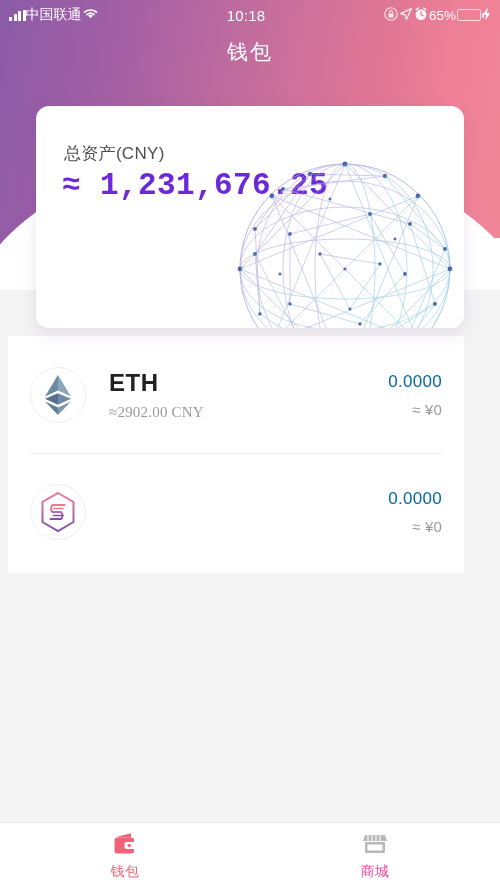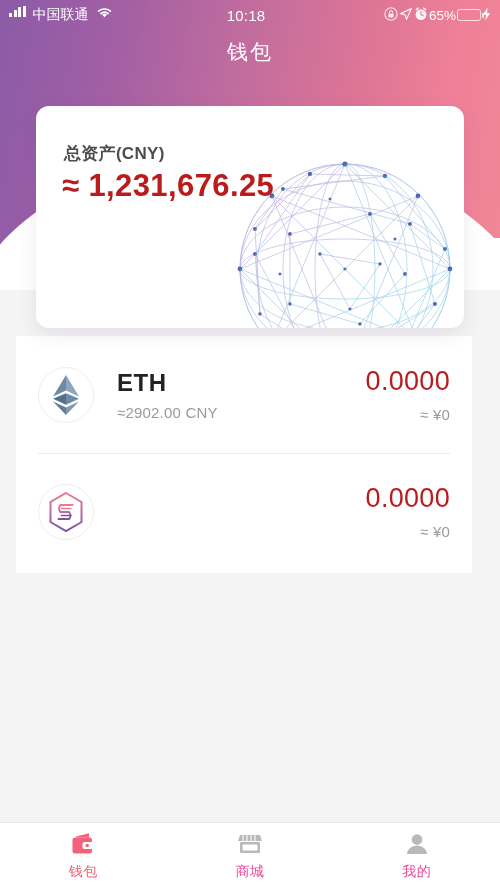--- a/index.html
+++ b/index.html
@@ -25,21 +25,21 @@
     position:absolute; right:-120px; top:238px; width:300px; height:200px;
     background:#ffffff; border-radius:60% 0 0 0;
   }
 
   
   .statusbar {
     position:absolute; left:0; top:0; width:500px; height:30px;
     display:flex; align-items:center; color:#ffffff;
     font-size:14.5px; z-index:20; padding:0 9px;
   }
-  .sb-left { display:flex; gap:7px; }
+  .sb-left { display:flex; align-items:center; }
   .sb-center { position:absolute; left:0; right:8px; text-align:center;
                font-size:15px; letter-spacing:.2px; }
   .sb-right { margin-left:auto; display:flex; align-items:center; gap:1px; z-index:2; }
   .signal { display:flex; align-items:flex-end; gap:1.5px; height:11px; }
   .signal i { display:block; width:3px; background:#fff; border-radius:.5px; }
   .signal i:nth-child(1){height:4px;} .signal i:nth-child(2){height:7px;}
   .signal i:nth-child(3){height:10px;} .signal i:nth-child(4){height:11px;}
   .carrier { font-size:14px; }
   .battery-shell {
     width:24px; height:11.5px; border:1px solid rgba(255,255,255,.75);
@@ -57,44 +57,44 @@
     position:absolute; left:0; top:38px; width:500px; text-align:center;
     color:#ffffff; font-size:21px; letter-spacing:2px; z-index:20;
   }
 
   
   .balance-card {
     position:absolute; left:36px; top:106px; width:428px; height:222px;
     background:#ffffff; border-radius:13px; z-index:15; overflow:hidden;
     box-shadow:0 6px 18px rgba(120,80,150,.13);
   }
-  .bal-label { position:absolute; left:28px; top:36px; font-size:17px; color:#4d4d4d; letter-spacing:.3px;font-weight:bold; }
-  .bal-value { position:absolute; left:26px; top:62px; font-size:31px; color:#b91c1c; font-weight:bold; letter-spacing:.4px; }
+  .bal-label { position:absolute; left:28px; top:36px; font-size:17px; color:#4d4d4d; letter-spacing:.3px; }
+  .bal-value { position:absolute; left:26px; top:62px; font-size:31px; color:#6d28d9; font-weight:bold; letter-spacing:.4px;font-family:Liberation Mono, monospace; }
   .globe { position:absolute; right:-6px; bottom:-46px; width:250px; height:230px; opacity:.95; }
 
   
   .asset-list {
-    position:absolute; left:16px; top:336px; width:456px; height:237px;
+    position:absolute; left:8px; top:336px; width:456px; height:237px;
     background:#ffffff; z-index:10;
   }
   .asset-row { position:relative; height:117px; display:flex; align-items:center; padding:0 22px; }
   .asset-row + .asset-row:before {
     content:""; position:absolute; left:22px; right:22px; top:0;
     height:1px; background:#ececec;
   }
   .coin-icon {
     width:56px; height:56px; border-radius:50%; border:1px solid #eeeeee;
     background:#fff; display:flex; align-items:center; justify-content:center;
     flex:0 0 auto;
   }
   .coin-text { margin-left:23px; }
   .coin-symbol { font-size:24px; color:#222222; font-weight:bold; letter-spacing:.6px; }
-  .coin-price { font-size:15px; color:#9a9a9a; margin-top:7px; letter-spacing:.2px; }
+  .coin-price { font-size:15px; color:#9a9a9a; margin-top:7px; letter-spacing:.2px;font-family:Liberation Serif, serif; }
   .coin-amounts { margin-left:auto; text-align:right; }
-  .coin-balance { font-size:27px; color:#b91c1c; letter-spacing:.3px; }
+  .coin-balance { font-size:17px; color:#0369a1; letter-spacing:.3px; }
   .coin-fiat { font-size:15px; color:#9a9a9a; margin-top:9px; letter-spacing:.2px; }
 
   
   .tabbar {
     position:absolute; left:0; bottom:0; width:500px; height:67px;
     background:#ffffff; border-top:1px solid #e9e9e9;
     display:flex; z-index:30;
   }
   .tab { flex:1; display:flex; flex-direction:column; align-items:center; justify-content:center; gap:6px; }
   .tab-label { font-size:14px; color:#ec4899; letter-spacing:.5px; }
@@ -300,25 +300,16 @@
         <svg width="26" height="24" viewBox="0 0 26 24">
           <path d="M3 3 H23 L25 9 H1 Z" fill="#b9b9b9"></path>
           <path d="M6 3 V9 M10 3 V9 M14 3 V9 M18 3 V9" stroke="#ffffff" stroke-width="1.1"></path>
           <rect x="3" y="10" width="20" height="11" rx="1.2" fill="#b9b9b9"></rect>
           <rect x="5.5" y="12.5" width="15" height="6" rx="1" fill="#ffffff"></rect>
         </svg>
       </span>
       <span class="tab-label">商城</span>
     </div>
 
-    <div class="tab">
-      <span class="tab-icon">
-        <svg width="26" height="24" viewBox="0 0 26 24">
-          <circle cx="13" cy="7.5" r="5.3" fill="#b9b9b9"></circle>
-          <path d="M3 22 A10 8.6 0 0 1 23 22 Z" fill="#b9b9b9"></path>
-        </svg>
-      </span>
-      <span class="tab-label">我的</span>
-    </div>
 
   </div>
 
 </div>
 
 </body></html>

